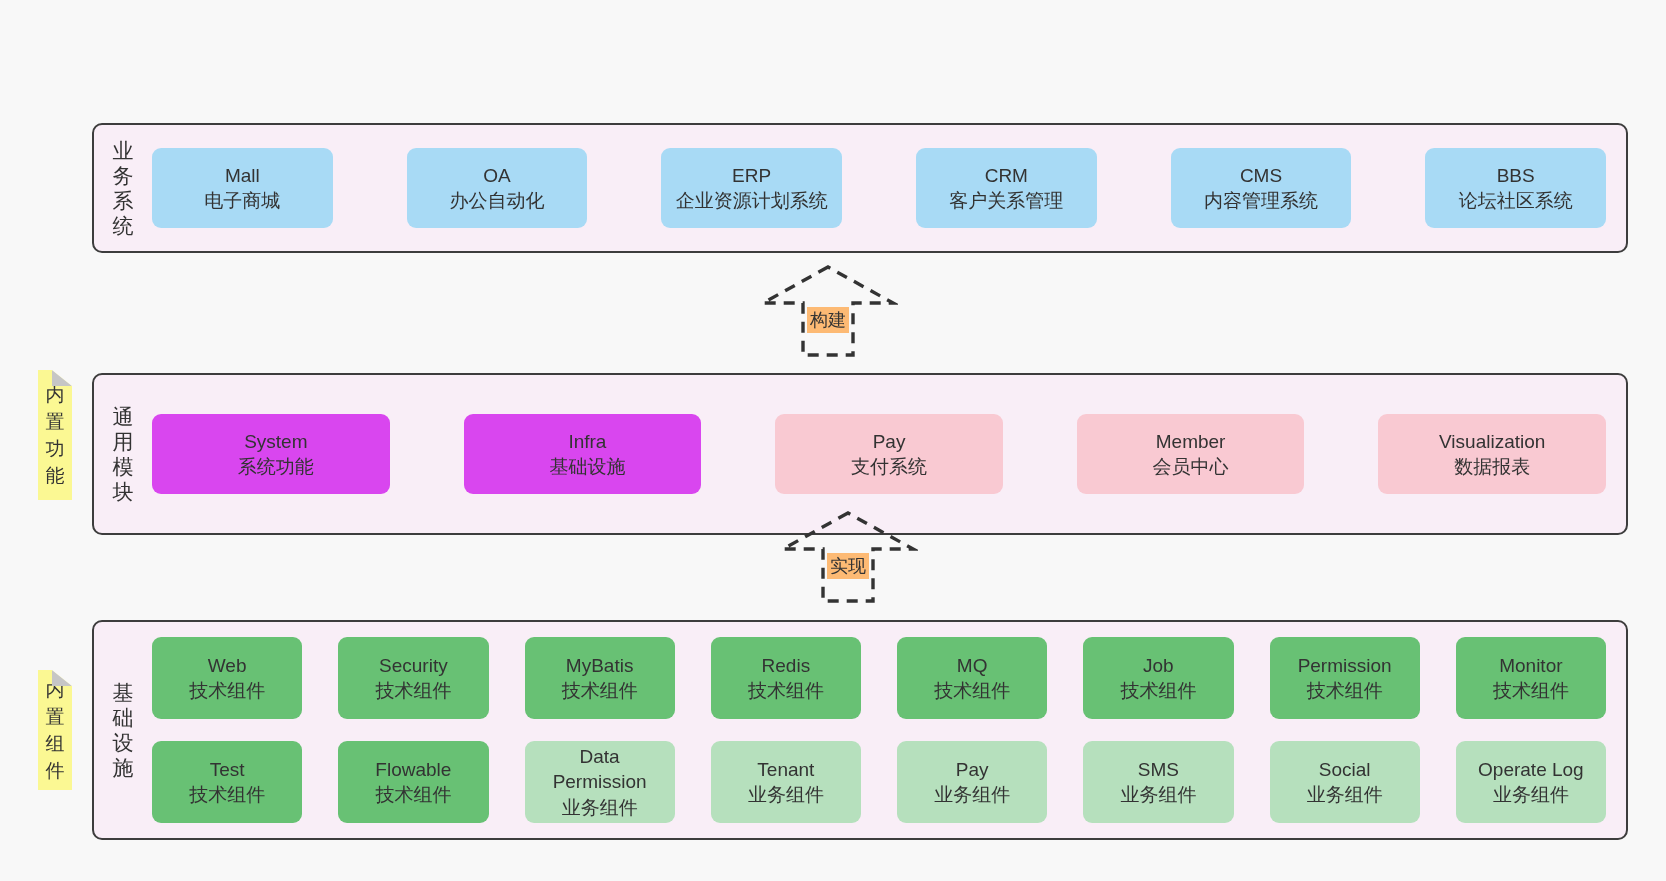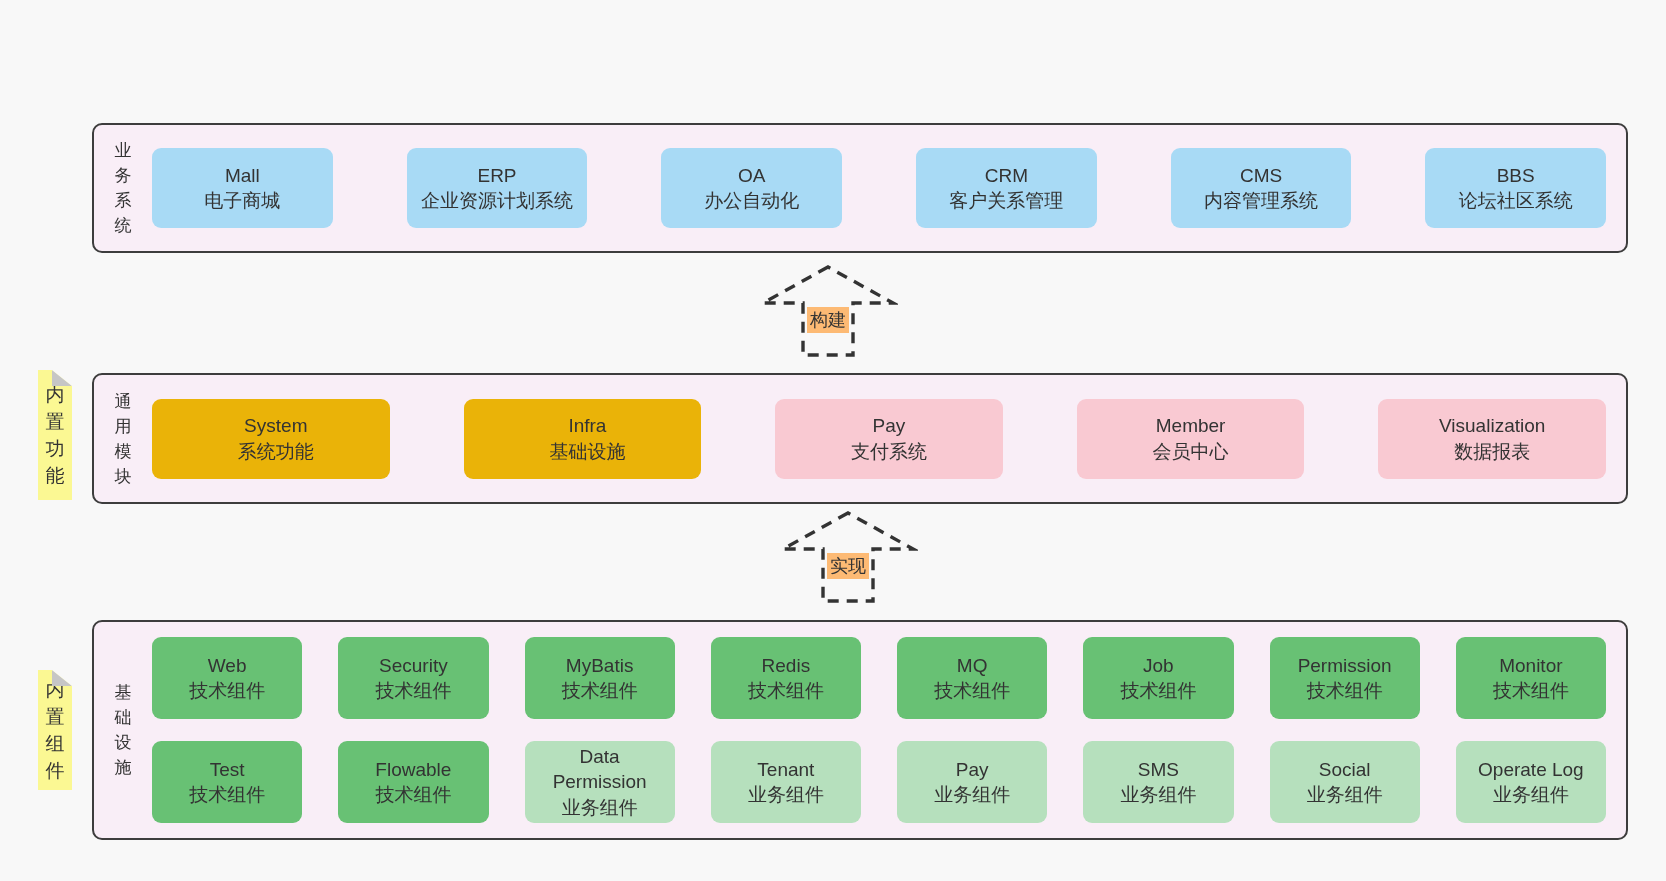--- a/index.html
+++ b/index.html
@@ -7,38 +7,38 @@
     width:1666px;height:881px;position:relative;overflow:hidden;
     background:#f8f8f8;color:#333;
     font-family:"Liberation Sans","DejaVu Sans",sans-serif;
   }
   .section{
     position:absolute;left:92px;width:1536px;box-sizing:border-box;
     background:#f9eef7;border:2px solid #3d3d3d;border-radius:10px;
     display:flex;z-index:2;
   }
   #section-business{top:123px;height:130px;}
-  #section-modules{top:373px;height:131px;}
+  #section-modules{top:373px;height:162px;}
   #section-components{top:620px;height:220px;}
   .label-col{width:58px;display:flex;align-items:center;justify-content:center;flex:none;}
   .vlabel{
-    width:24px;font-size:17px;line-height:25px;text-align:center;
+    width:24px;font-size:21px;line-height:25px;text-align:center;
     word-break:break-all;color:#333;
   }
   .content{flex:1;display:flex;flex-direction:column;justify-content:center;gap:22px;padding-right:20px;}
   .box-row{display:flex;height:80px;}
-  .box-row.cols6{gap:74px;}
+  .box-row.cols6{gap:74px;justify-content:flex-end;}
   .box-row.cols8{gap:36px;height:82px;}
   .box{
     flex:1;border-radius:9px;display:flex;flex-direction:column;
     align-items:center;justify-content:center;text-align:center;
     font-size:19px;line-height:1.32;padding:2px 10px;box-sizing:border-box;
   }
   .box.blue{background:#a8daf5;}
-  .box.red{background:#eab308;padding-left:20px;}
+  .box.red{background:#d946ef;padding-left:20px;}
   .box.pink{background:#f9c9d2;}
   .box.green{background:#68c174;}
   .box.lightgreen{background:#b6e0bd;}
   .sticky{
     position:absolute;left:38px;width:34px;background:#fbf893;z-index:1;
     clip-path:polygon(0 0,calc(100% - 20px) 0,100% 16px,100% 100%,0 100%);
     filter:drop-shadow(1px 2px 2px rgba(0,0,0,0.25));
     display:flex;align-items:center;justify-content:center;
   }
   #sticky-modules{top:370px;height:130px;}
@@ -64,26 +64,26 @@
   <div class="label-col">
     <div class="vlabel">业务系统</div>
   </div>
   <div class="content">
     <div class="box-row cols6">
       <div class="box blue">
         <div>Mall</div>
         <div>电子商城</div>
       </div>
       <div class="box blue">
+        <div>OA</div>
+        <div>办公自动化</div>
+      </div>
+      <div class="box blue">
         <div>ERP</div>
         <div>企业资源计划系统</div>
-      </div>
-      <div class="box blue">
-        <div>OA</div>
-        <div>办公自动化</div>
       </div>
       <div class="box blue">
         <div>CRM</div>
         <div>客户关系管理</div>
       </div>
       <div class="box blue">
         <div>CMS</div>
         <div>内容管理系统</div>
       </div>
       <div class="box blue">

